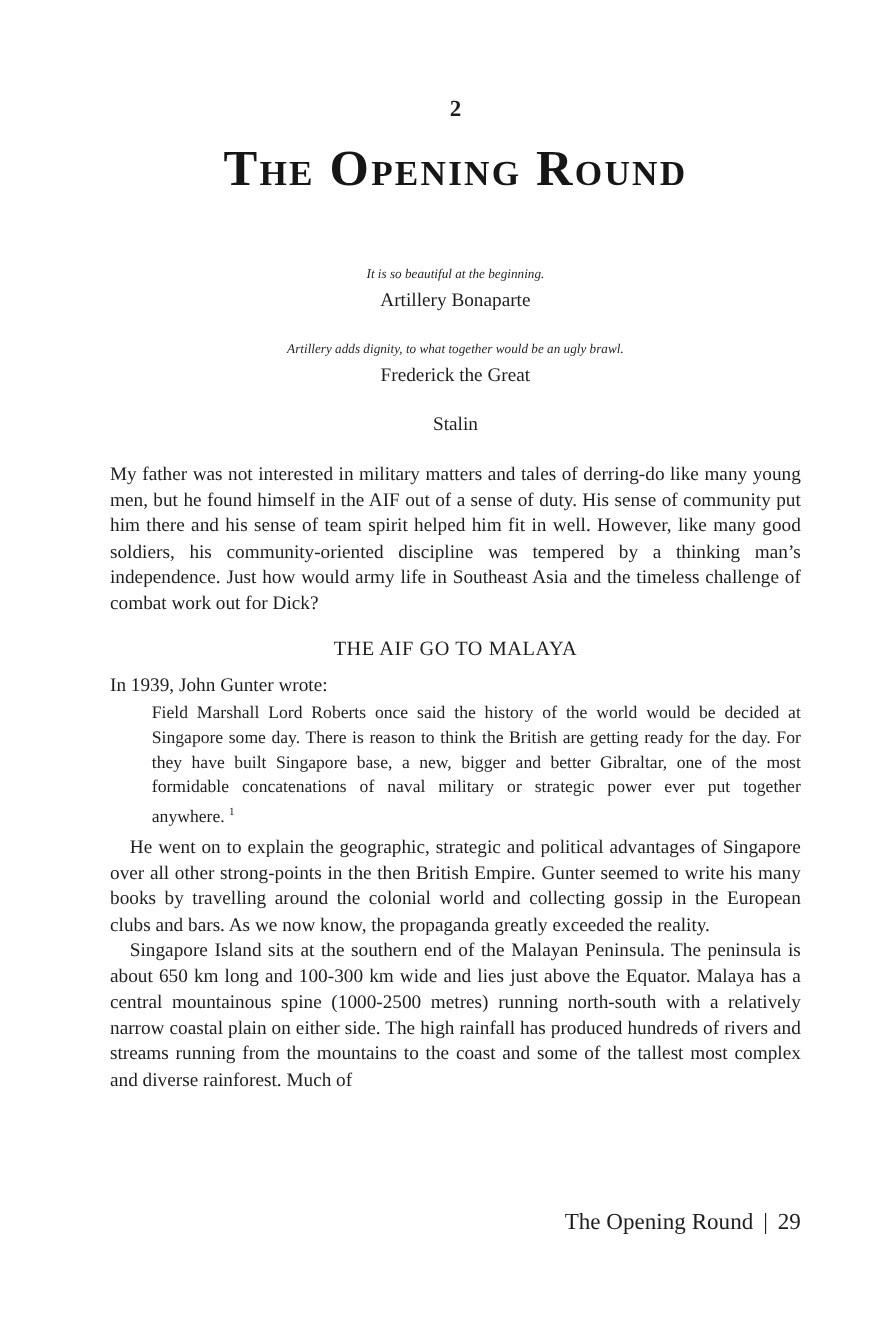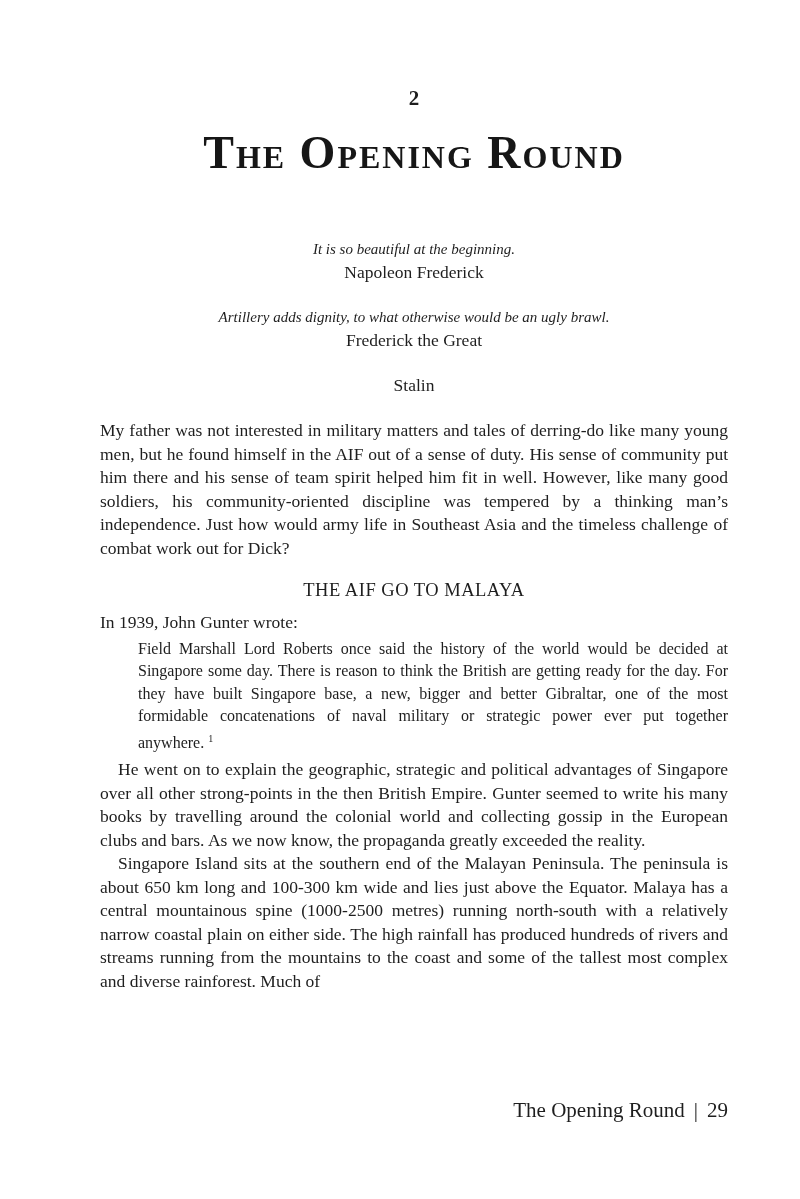--- a/index.html
+++ b/index.html
@@ -31,21 +31,21 @@
     font-variant: small-caps;
     letter-spacing: 2px;
     line-height: 54px;
     color: #161616;
   }
   .epigraphs { margin-top: 58px; }
   .epigraph { text-align: center; margin-bottom: 22px; }
   .epigraph .quote {
     display: block;
     font-style: italic;
-    font-size: 15px;
+    font-size: 12px;
     line-height: 23px;
   }
   .epigraph .attribution {
     display: block;
     font-size: 17.5px;
     line-height: 23px;
   }
   .body-text {
     font-size: 17.5px;
     line-height: 23.5px;
@@ -92,24 +92,24 @@
 
 <div class="page">
 
   <div class="chapter-number">2</div>
 
   <h1 class="chapter-title">The Opening Round</h1>
 
   <div class="epigraphs">
     <div class="epigraph">
       <span class="quote">It is so beautiful at the beginning.</span>
-      <span class="attribution">Napoleon Frederick</span>
+      <span class="attribution">Artillery Bonaparte</span>
     </div>
     <div class="epigraph">
-      <span class="quote">Artillery adds dignity, to what otherwise would be an ugly brawl.</span>
+      <span class="quote">Artillery adds dignity, to what together would be an ugly brawl.</span>
       <span class="attribution">Frederick the Great</span>
     </div>
     <div class="epigraph">
       <span class="attribution">Stalin</span>
     </div>
   </div>
 
   <div class="body-text">
 
     <p class="para" style="margin-top: 8px;">My father was not interested in military matters and tales of derring-do like many young men, but he found himself in the AIF out of a sense of duty. His sense of community put him there and his sense of team spirit helped him fit in well. However, like many good soldiers, his community-oriented discipline was tempered by a thinking man’s independence. Just how would army life in Southeast Asia and the timeless challenge of combat work out for Dick?</p>

